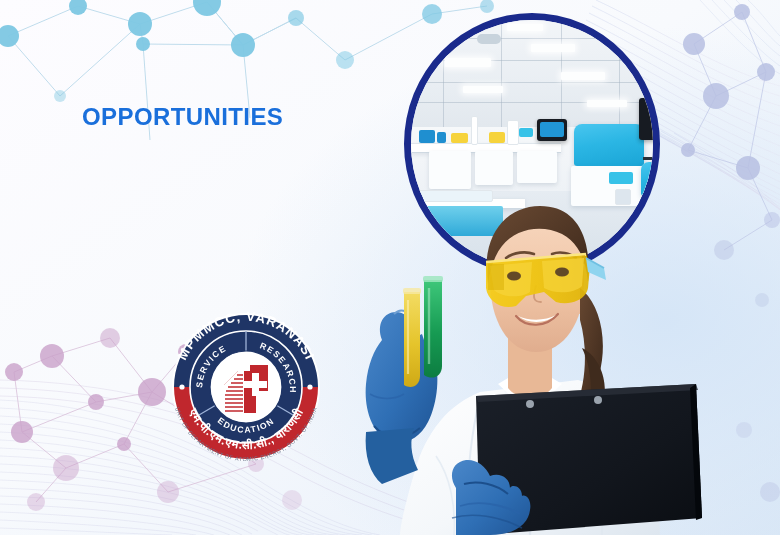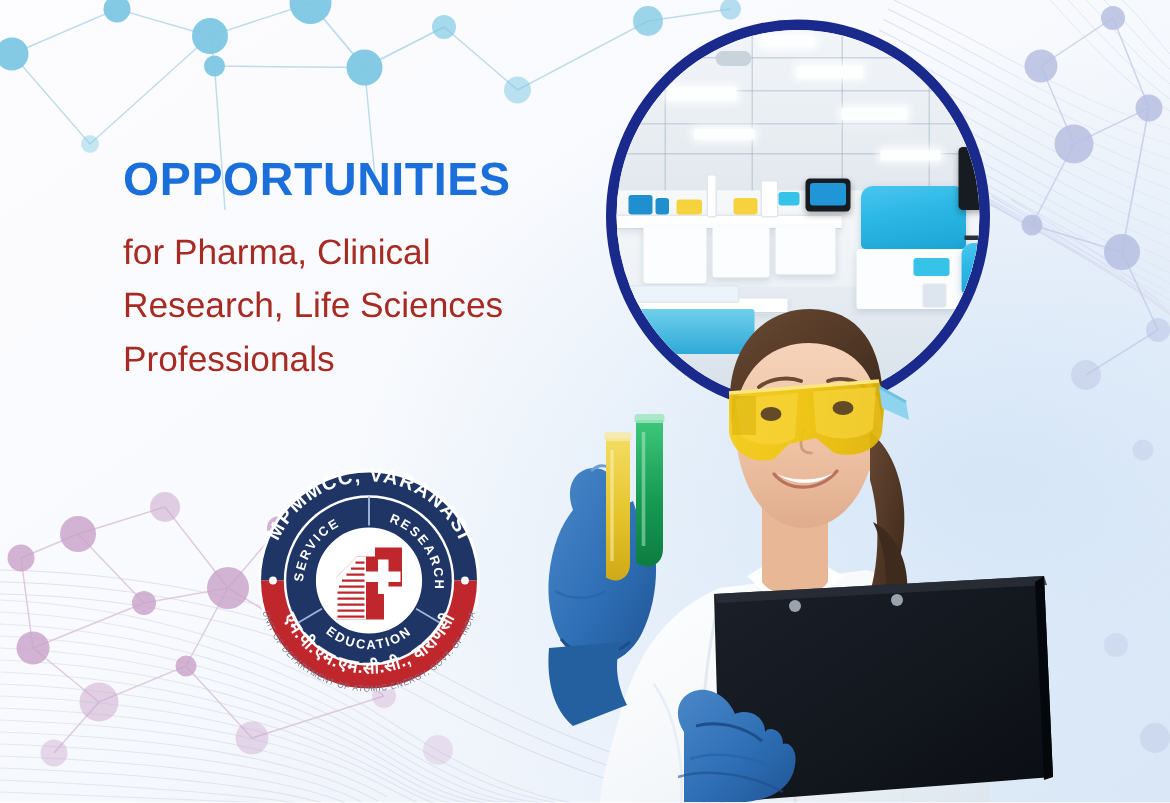--- a/index.html
+++ b/index.html
@@ -26,21 +26,21 @@
 
   
   .text-block {
     position: absolute;
     left: 82px;
     top: 104px;
     width: 330px;
     z-index: 6;
   }
   .headline {
-    font-size: 31px;
+    font-size: 24px;
     font-weight: bold;
     letter-spacing: 0.4px;
     color: #1a6fdb;
     line-height: 1.05;
     margin: 0 0 14px 0;
     white-space: nowrap;
   }
   .subline {
     font-size: 23.5px;
     color: #a72b23;
@@ -343,25 +343,20 @@
       <div class="machine" style="left:230px;top:142px;width:34px;height:34px;"></div>
 
       <div class="bench" style="left:-6px;top:178px;width:120px;height:9px;"></div>
       <div class="teal-strip" style="left:-4px;top:186px;width:96px;height:30px;background:linear-gradient(180deg,#6fd0ec,#2fa9d8);"></div>
       <div class="small-white" style="left:6px;top:170px;width:74px;height:10px;background:#eaf4fa;"></div>
     </div>
   </div>
 
   <div class="text-block">
     <h1 class="headline">OPPORTUNITIES</h1>
-    <p class="subline">
-      <span>for Pharma, Clinical</span><br>
-      <span>Research, Life Sciences</span><br>
-      <span>Professionals</span>
-    </p>
   </div>
 
   <div class="logo">
     <svg viewBox="0 0 176 176" xmlns="http://www.w3.org/2000/svg">
       <defs>
         <path id="arcTop" d="M 22,88 A 66,66 0 0 1 154,88" fill="none"></path>
         <path id="arcBottomOuter" d="M 14,88 A 74,74 0 0 0 162,88" fill="none"></path>
         <path id="arcHindi" d="M 26,88 A 62,62 0 0 0 150,88" fill="none"></path>
         <path id="arcService" d="M 44,92 A 44,44 0 0 1 72,50" fill="none"></path>
         <path id="arcResearch" d="M 104,50 A 44,44 0 0 1 132,92" fill="none"></path>

